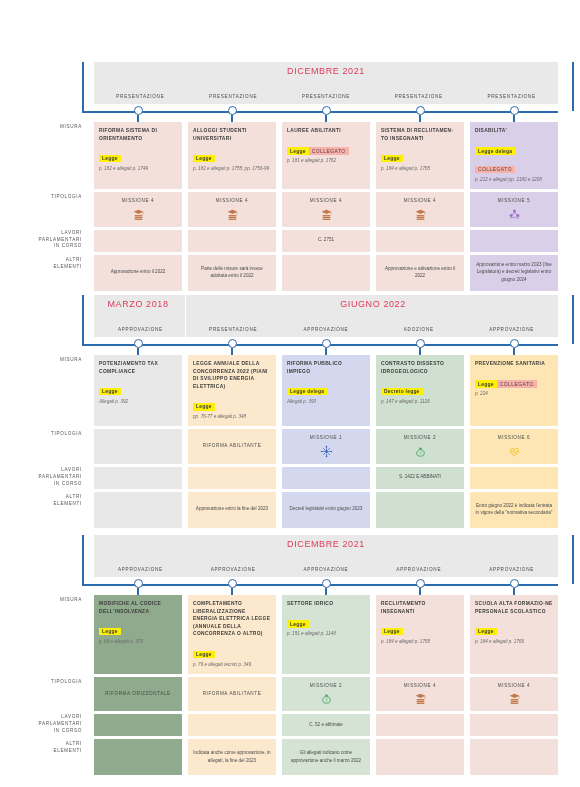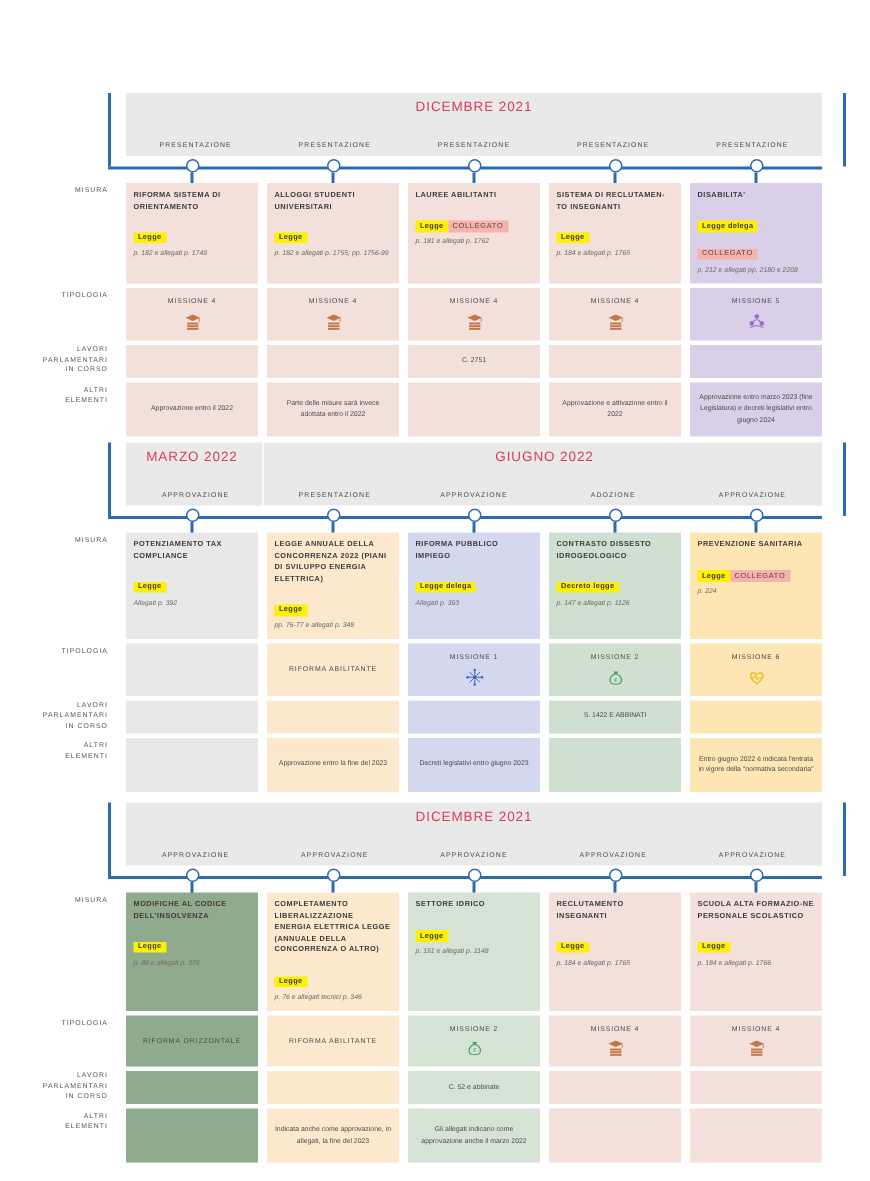--- a/index.html
+++ b/index.html
@@ -6,21 +6,21 @@
   body{
     width:580px;height:787px;
     background:#ffffff;
     font-family:"Liberation Sans","DejaVu Sans",sans-serif;
     color:#3b3b3b;
     overflow:hidden;
   }
   .page{position:relative;width:580px;height:787px;}
 
   
-  .section{position:absolute;left:0;width:560px;}
+  .section{position:absolute;left:10px;width:560px;}
   .grid{
     position:relative;
     display:grid;
     grid-template-columns:78px repeat(5,88px);
     column-gap:6px;
   }
 
   
   .hdr-band{
     grid-column:2 / span 5;
@@ -249,21 +249,21 @@
           </div>
           <div class="card altri c-purple">
             <div class="small">Approvazione entro marzo 2023 (fine Legislatura) e decreti legislativi entro giugno 2024</div>
           </div>
         </div>
       </div>
       <div class="section" style="top: 295px;">
         <div class="grid">
           <div></div>
           <div class="hdr-band">
-            <div class="hdr-title" style="left: 0px; width: 88px; right: auto; text-align: center;">MARZO 2022</div>
+            <div class="hdr-title" style="left: 0px; width: 88px; right: auto; text-align: center;">MARZO 2018</div>
             <div class="hdr-title" style="left: 94px; right: 0px;">GIUGNO 2022</div>
             <div class="vdiv" style="left: 91px;"></div>
             <div class="hdr-cols">
               <div class="hdr-col">APPROVAZIONE</div>
               <div class="hdr-col">PRESENTAZIONE</div>
               <div class="hdr-col">APPROVAZIONE</div>
               <div class="hdr-col">ADOZIONE</div>
               <div class="hdr-col">APPROVAZIONE</div>
             </div>
           </div>

